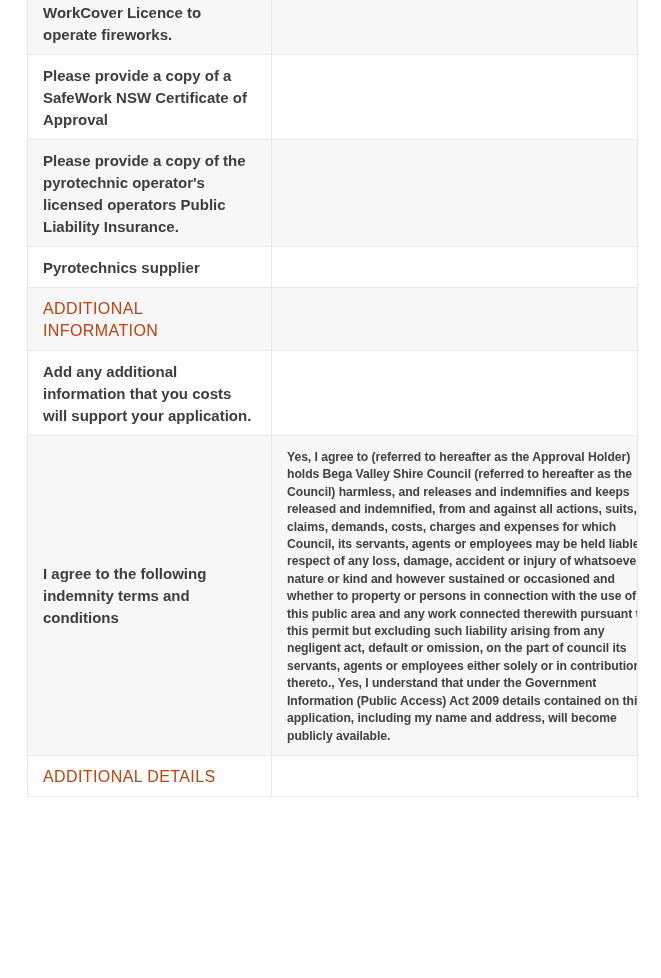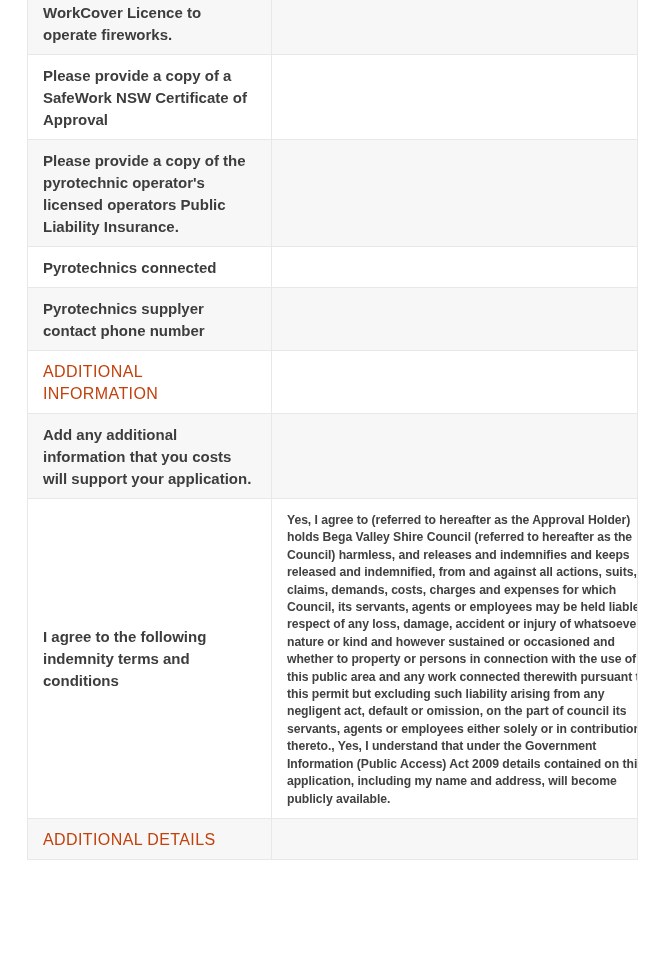--- a/index.html
+++ b/index.html
@@ -96,30 +96,21 @@
 pyrotechnic operator's
 licensed operators Public
 Liability Insurance.</span>
           </td>
         <td class="r">
             <span class="para"></span>
           </td>
       </tr>
       <tr style="height:38px">
         <td class="l">
-            <span class="label">Pyrotechnics connected</span>
-          </td>
-        <td class="r">
-            <span class="para"></span>
-          </td>
-      </tr>
-      <tr style="height:60px">
-        <td class="l">
-            <span class="label">Pyrotechnics supplyer
-contact phone number</span>
+            <span class="label">Pyrotechnics supplier</span>
           </td>
         <td class="r">
             <span class="para"></span>
           </td>
       </tr>
       <tr class="hdr" style="height:63px">
         <td class="l">
             <span class="label">ADDITIONAL
 INFORMATION</span>
           </td>

